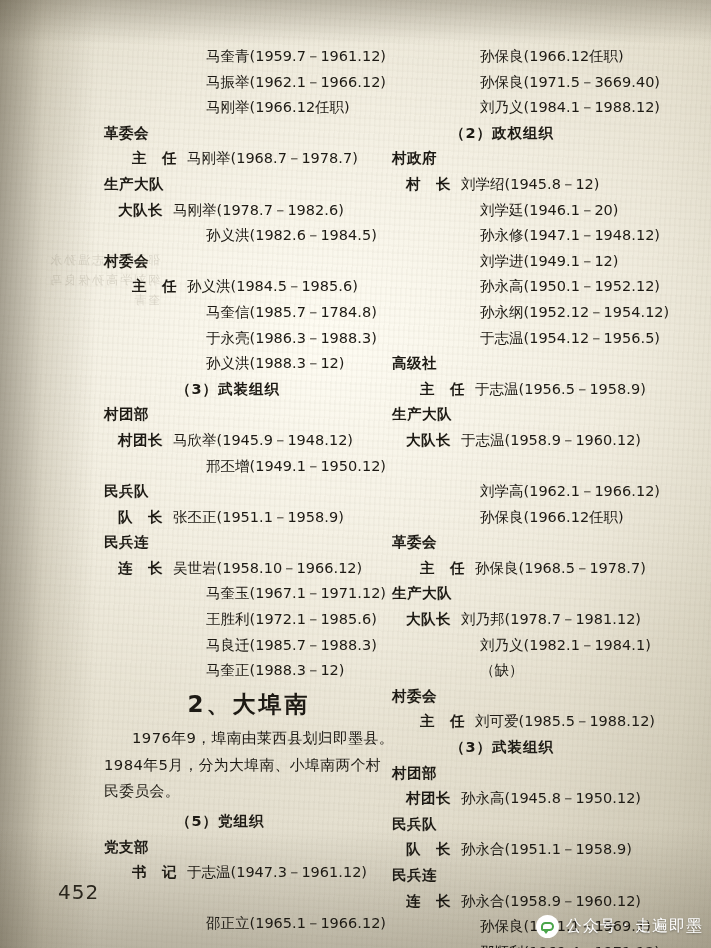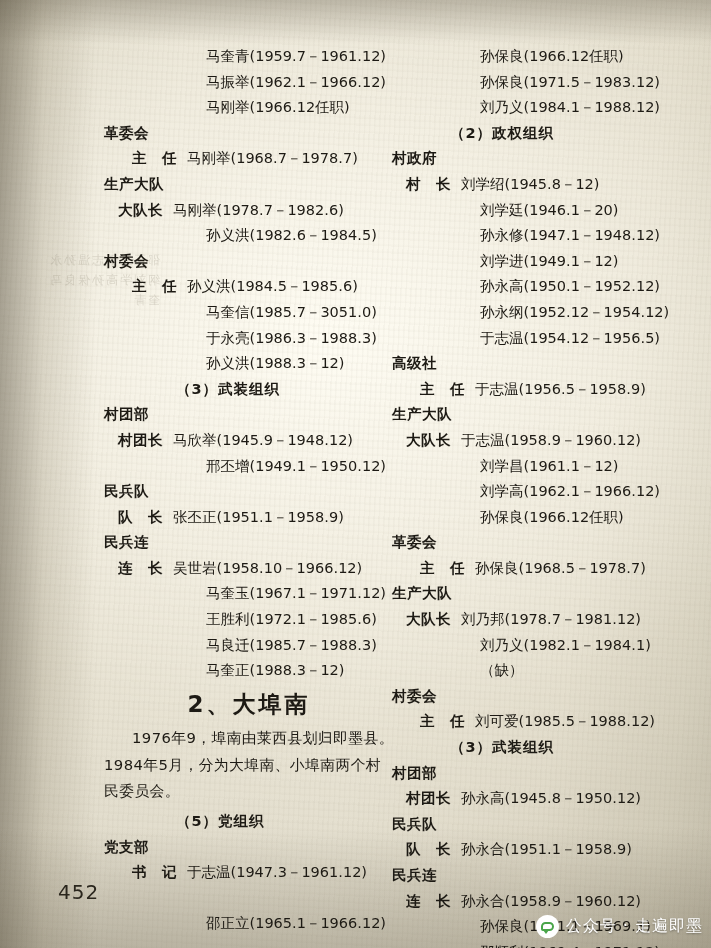--- a/index.html
+++ b/index.html
@@ -183,21 +183,21 @@
       <div class="row"><span class="sp-7"></span><span class="val" style="padding-left: 0px;">马奎青(1959.7－1961.12)</span></div>
       <div class="row"><span class="sp-7"></span><span class="val" style="padding-left: 0px;">马振举(1962.1－1966.12)</span></div>
       <div class="row"><span class="sp-7"></span><span class="val" style="padding-left: 0px;">马刚举(1966.12任职)</span></div>
       <div class="row"><span class="sp-0"></span><span class="lbl">革委会</span></div>
       <div class="row"><span class="sp-2"></span><span class="lbl">主　任</span><span class="val" style="padding-left: 10px;">马刚举(1968.7－1978.7)</span></div>
       <div class="row"><span class="sp-0"></span><span class="lbl">生产大队</span></div>
       <div class="row"><span class="sp-1"></span><span class="lbl">大队长</span><span class="val" style="padding-left: 10px; text-align: center;">马刚举(1978.7－1982.6)</span></div>
       <div class="row"><span class="sp-7"></span><span class="val" style="padding-left: 0px;">孙义洪(1982.6－1984.5)</span></div>
       <div class="row"><span class="sp-0"></span><span class="lbl">村委会</span></div>
       <div class="row"><span class="sp-2"></span><span class="lbl">主　任</span><span class="val" style="padding-left: 10px;">孙义洪(1984.5－1985.6)</span></div>
-      <div class="row"><span class="sp-7"></span><span class="val" style="padding-left: 0px;">马奎信(1985.7－3051.0)</span></div>
+      <div class="row"><span class="sp-7"></span><span class="val" style="padding-left: 0px;">马奎信(1985.7－1784.8)</span></div>
       <div class="row"><span class="sp-7"></span><span class="val" style="padding-left: 0px;">于永亮(1986.3－1988.3)</span></div>
       <div class="row"><span class="sp-7"></span><span class="val" style="padding-left: 0px;">孙义洪(1988.3－12)</span></div>
       <div class="row"><span class="sp-5"></span><span class="sect-head">（3）武装组织</span></div>
       <div class="row"><span class="sp-0"></span><span class="lbl">村团部</span></div>
       <div class="row"><span class="sp-1"></span><span class="lbl">村团长</span><span class="val" style="padding-left: 10px;">马欣举(1945.9－1948.12)</span></div>
       <div class="row"><span class="sp-7"></span><span class="val" style="padding-left: 0px;">邢丕增(1949.1－1950.12)</span></div>
       <div class="row"><span class="sp-0"></span><span class="lbl">民兵队</span></div>
       <div class="row"><span class="sp-1"></span><span class="lbl">队　长</span><span class="val" style="padding-left: 10px;">张丕正(1951.1－1958.9)</span></div>
       <div class="row"><span class="sp-0"></span><span class="lbl">民兵连</span></div>
       <div class="row"><span class="sp-1"></span><span class="lbl">连　长</span><span class="val" style="padding-left: 10px;">吴世岩(1958.10－1966.12)</span></div>
@@ -213,36 +213,36 @@
       </div>
       <div class="row" style="padding-top: 4px;"><span class="sp-5 sect-head">（5）党组织</span></div>
       <div class="row"><span class="lbl">党支部</span></div>
       <div class="row"><span class="sp-2"></span><span class="lbl">书　记</span><span class="val" style="padding-left: 10px;">于志温(1947.3－1961.12)</span></div>
       <div class="row"><span class="sp-7"></span></div>
       <div class="row"><span class="sp-7"></span><span class="val" style="padding-left: 0px;">邵正立(1965.1－1966.12)</span></div>
     </div>
 
   <div class="col col-right" id="right-col" style="top:44px;">
       <div class="row"><span class="sp-6"></span><span class="val" style="padding-left: 0px;">孙保良(1966.12任职)</span></div>
-      <div class="row"><span class="sp-6"></span><span class="val" style="padding-left: 0px;">孙保良(1971.5－1983.12)</span></div>
+      <div class="row"><span class="sp-6"></span><span class="val" style="padding-left: 0px;">孙保良(1971.5－3669.40)</span></div>
       <div class="row"><span class="sp-6"></span><span class="val" style="padding-left: 0px;">刘乃义(1984.1－1988.12)</span></div>
       <div class="row"><span class="sp-4"></span><span class="sect-head">（2）政权组织</span></div>
       <div class="row"><span class="sp-0"></span><span class="lbl">村政府</span></div>
       <div class="row"><span class="sp-1"></span><span class="lbl">村　长</span><span class="val" style="padding-left: 10px;">刘学绍(1945.8－12)</span></div>
       <div class="row"><span class="sp-6"></span><span class="val" style="padding-left: 0px;">刘学廷(1946.1－20)</span></div>
       <div class="row"><span class="sp-6"></span><span class="val" style="padding-left: 0px;">孙永修(1947.1－1948.12)</span></div>
       <div class="row"><span class="sp-6"></span><span class="val" style="padding-left: 0px;">刘学进(1949.1－12)</span></div>
       <div class="row"><span class="sp-6"></span><span class="val" style="padding-left: 0px;">孙永高(1950.1－1952.12)</span></div>
       <div class="row"><span class="sp-6"></span><span class="val" style="padding-left: 0px;">孙永纲(1952.12－1954.12)</span></div>
       <div class="row"><span class="sp-6"></span><span class="val" style="padding-left: 0px;">于志温(1954.12－1956.5)</span></div>
       <div class="row"><span class="sp-0"></span><span class="lbl">高级社</span></div>
       <div class="row"><span class="sp-2"></span><span class="lbl">主　任</span><span class="val" style="padding-left: 10px;">于志温(1956.5－1958.9)</span></div>
       <div class="row"><span class="sp-0"></span><span class="lbl">生产大队</span></div>
       <div class="row"><span class="sp-1"></span><span class="lbl">大队长</span><span class="val" style="padding-left: 10px;">于志温(1958.9－1960.12)</span></div>
-      <div class="row"><span class="sp-6"></span><span class="val" style="padding-left: 0px;">刘学昌(1961.1－12)</span></div>
+      <div class="row"><span class="sp-6"></span></div>
       <div class="row"><span class="sp-6"></span><span class="val" style="padding-left: 0px;">刘学高(1962.1－1966.12)</span></div>
       <div class="row"><span class="sp-6"></span><span class="val" style="padding-left: 0px;">孙保良(1966.12任职)</span></div>
       <div class="row"><span class="sp-0"></span><span class="lbl">革委会</span></div>
       <div class="row"><span class="sp-2"></span><span class="lbl">主　任</span><span class="val" style="padding-left: 10px;">孙保良(1968.5－1978.7)</span></div>
       <div class="row"><span class="sp-0"></span><span class="lbl">生产大队</span></div>
       <div class="row"><span class="sp-1"></span><span class="lbl">大队长</span><span class="val" style="padding-left: 10px;">刘乃邦(1978.7－1981.12)</span></div>
       <div class="row"><span class="sp-6"></span><span class="val" style="padding-left: 0px;">刘乃义(1982.1－1984.1)</span></div>
       <div class="row"><span class="sp-6"></span><span class="val" style="padding-left: 0px;">（缺）</span></div>
       <div class="row"><span class="sp-0"></span><span class="lbl">村委会</span></div>
       <div class="row"><span class="sp-2"></span><span class="lbl">主　任</span><span class="val" style="padding-left: 10px;">刘可爱(1985.5－1988.12)</span></div>

